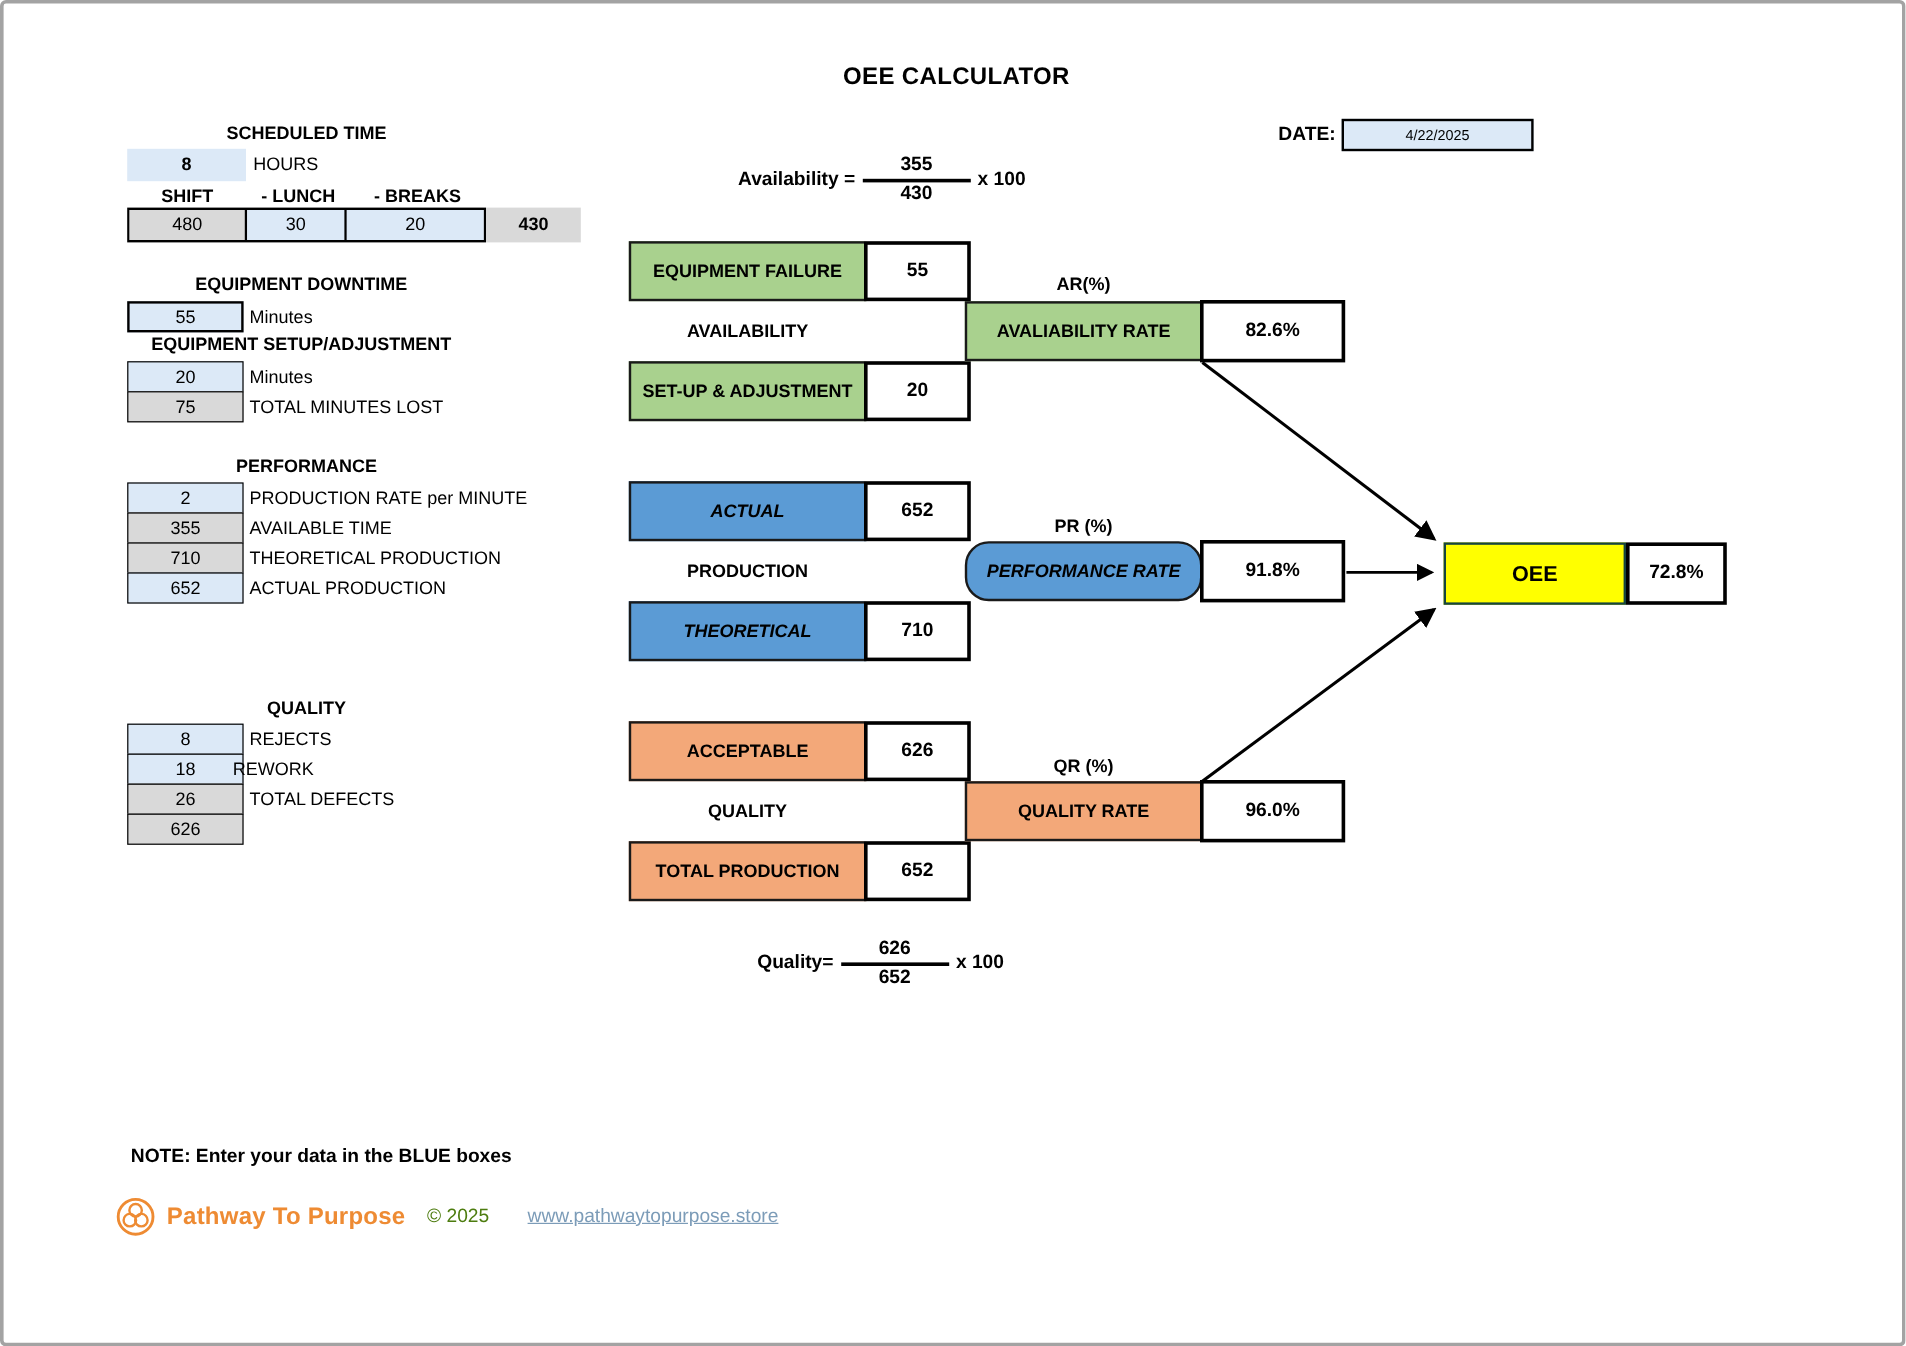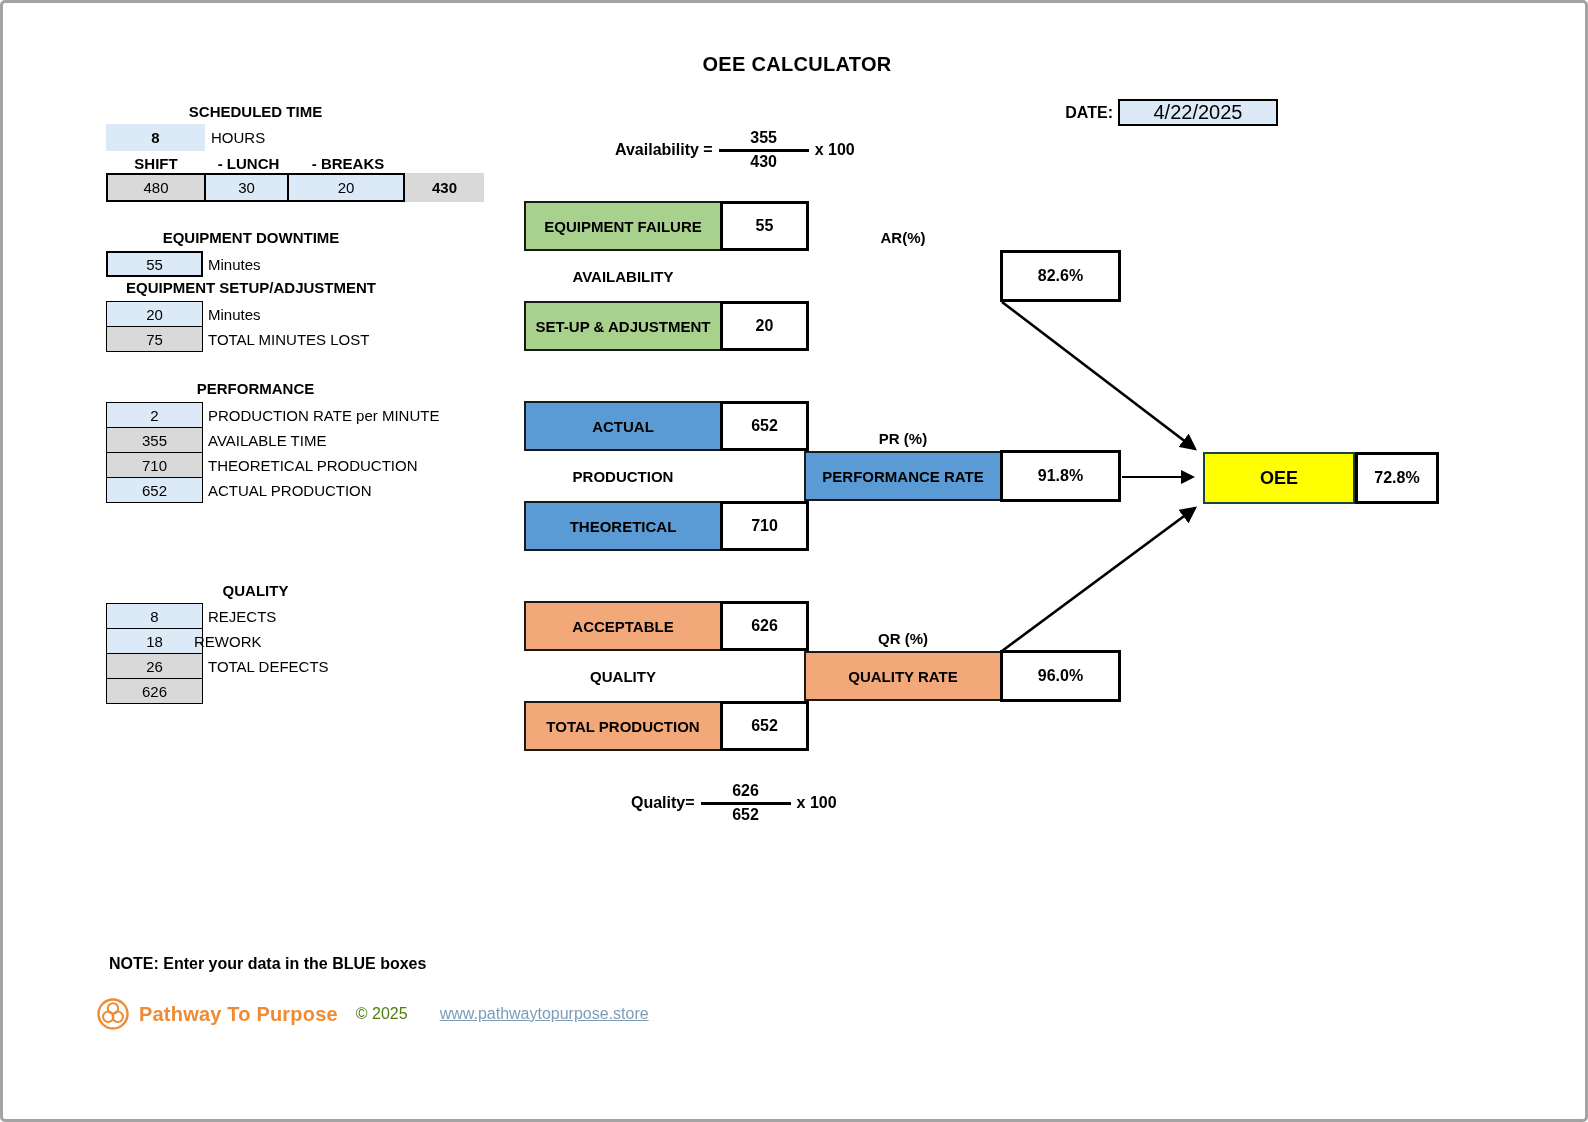--- a/index.html
+++ b/index.html
@@ -42,35 +42,35 @@
     font-weight: bold; font-size: 15px;
     display: flex; align-items: center; justify-content: center;
     text-align: center;
   }
   .vbox {
     border: 3px solid #000; background: #fff;
     font-weight: bold; font-size: 16px;
     display: flex; align-items: center; justify-content: center;
   }
   .g-av  { background: var(--availability-green); }
-  .g-pr  { background: var(--production-blue); }
+  .g-pr  { background: var(--production-blue); font-style: italic; }
   .g-qu  { background: var(--quality-orange); }
   .g-oee { background: var(--oee-yellow); font-size: 18px; }
   .rate-h { font-size: 15px; font-weight: bold; }
   .mid-lbl { font-size: 15px; font-weight: bold; }
 
   
   .formula { display: flex; align-items: center; font-weight: bold; font-size: 16px; }
   .frac { display: inline-flex; flex-direction: column; align-items: center; margin: 0 6px; }
   .frac .bar { width: 90px; height: 3px; background: #000; }
   .frac .num, .frac .den { font-size: 16px; font-weight: bold; line-height: 1.3; }
 
   .date-box {
     border: 2px solid #000; background: var(--input-blue);
-    font-size: 20px; display: flex; align-items: center; justify-content: center;
+    font-size: 12px; display: flex; align-items: center; justify-content: center;
   }
 
   .note { font-size: 16px; font-weight: bold; }
   .brand-text { font-size: 20px; font-weight: bold; color: var(--brand-orange); letter-spacing: .2px; }
   .copyright { font-size: 16px; color: #4d7c0f; }
   .weblink { font-size: 16px; color: var(--link-blue); text-decoration: underline; cursor: pointer; }
 
   svg.arrows { position: absolute; left: 0; top: 0; pointer-events: none; }
 </style>
 </head>
@@ -156,29 +156,30 @@
     </span>
     <span>x 100</span>
   </div>
 
   <div class="abs fbox g-av" style="left:521px; top:198px; width:198px; height:50px;">EQUIPMENT FAILURE</div>
   <div class="abs vbox" style="left:717px; top:198px; width:89px; height:50px;">55</div>
   <div class="abs fbox g-av" style="left:521px; top:298px; width:198px; height:50px;">SET-UP &amp; ADJUSTMENT</div>
   <div class="abs ctr mid-lbl" style="left:521px; top:250px; width:198px; height:46px;">AVAILABILITY</div>
   <div class="abs vbox" style="left:717px; top:298px; width:89px; height:50px;">20</div>
   <div class="abs ctr rate-h" style="left:801px; top:225px; width:198px; height:18px;">AR(%)</div>
+  <div class="abs fbox g-av" style="left:801px; top:248px; width:198px; height:50px;">AVALIABILITY RATE</div>
   <div class="abs vbox" style="left:997px; top:247px; width:121px; height:52px;">82.6%</div>
 
   <div class="abs fbox g-pr" style="left:521px; top:398px; width:198px; height:50px;">ACTUAL</div>
   <div class="abs vbox" style="left:717px; top:398px; width:89px; height:50px;">652</div>
   <div class="abs ctr mid-lbl" style="left:521px; top:450px; width:198px; height:46px;">PRODUCTION</div>
   <div class="abs fbox g-pr" style="left:521px; top:498px; width:198px; height:50px;">THEORETICAL</div>
   <div class="abs vbox" style="left:717px; top:498px; width:89px; height:50px;">710</div>
   <div class="abs ctr rate-h" style="left:801px; top:426px; width:198px; height:18px;">PR (%)</div>
-  <div class="abs fbox g-pr" style="left:801px; top:448px; width:198px; height:50px;">PERFORMANCE RATE</div>
+  <div class="abs fbox g-pr" style="left:801px; top:448px; width:198px; height:50px;border-radius:20px;">PERFORMANCE RATE</div>
   <div class="abs vbox" style="left:997px; top:447px; width:121px; height:52px;">91.8%</div>
 
   <div class="abs fbox g-qu" style="left:521px; top:598px; width:198px; height:50px;">ACCEPTABLE</div>
   <div class="abs vbox" style="left:717px; top:598px; width:89px; height:50px;">626</div>
   <div class="abs ctr mid-lbl" style="left:521px; top:650px; width:198px; height:46px;">QUALITY</div>
   <div class="abs fbox g-qu" style="left:521px; top:698px; width:198px; height:50px;">TOTAL PRODUCTION</div>
   <div class="abs vbox" style="left:717px; top:698px; width:89px; height:50px;">652</div>
   <div class="abs ctr rate-h" style="left:801px; top:626px; width:198px; height:18px;">QR (%)</div>
   <div class="abs fbox g-qu" style="left:801px; top:648px; width:198px; height:50px;">QUALITY RATE</div>
   <div class="abs vbox" style="left:997px; top:647px; width:121px; height:52px;">96.0%</div>

